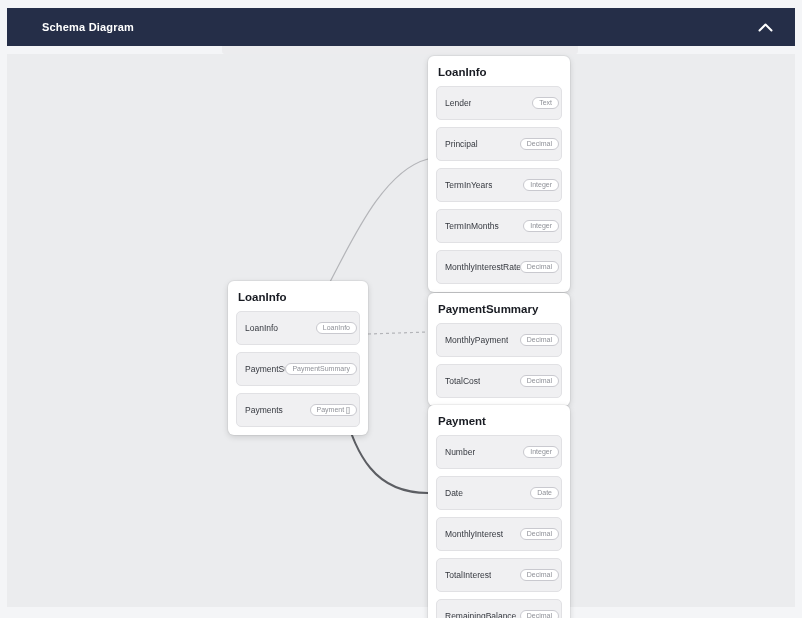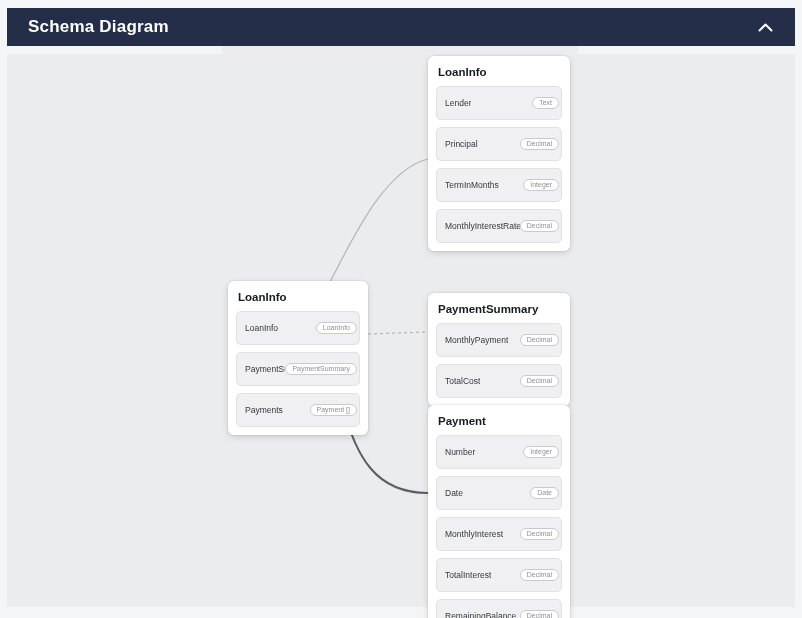--- a/index.html
+++ b/index.html
@@ -3,21 +3,21 @@
 <meta charset="utf-8">
 <style>
   html,body{margin:0;padding:0;background:#f4f5f7;}
   body{font-family:"Liberation Sans",sans-serif;-webkit-font-smoothing:antialiased;}
   .page{position:relative;width:802px;height:618px;background:#f4f5f7;overflow:hidden;}
 
   
   .hdr{position:absolute;left:7px;top:8px;width:788px;height:38px;background:#252e48;
        display:flex;align-items:center;justify-content:space-between;box-sizing:border-box;
        padding:0 22px 0 21px;}
-  .hdr-title{color:#ffffff;font-size:17px;font-weight:700;letter-spacing:.2px;}
+  .hdr-title{color:#ffffff;font-size:11px;font-weight:700;letter-spacing:.2px;margin-left:14px;}
   .hdr-chev{display:flex;align-items:center;cursor:pointer;}
 
   
   .cutoff{position:absolute;left:222px;top:46px;width:356px;height:8px;background:#ececee;
           border-radius:0 0 3px 3px;}
 
   
   .canvas{position:absolute;left:7px;top:54px;width:788px;height:553px;background:#ebecee;}
   .edges{position:absolute;left:0;top:0;width:788px;height:553px;}
   .edge-light{fill:none;stroke:#b4b5b9;stroke-width:1.2;}
@@ -62,20 +62,24 @@
 
   <div class="node" style="left: 421px; top: 2px; width: 142px;">
         <div class="node-title">LoanInfo</div>
         <div class="frow">
           <span class="flabel">Lender</span>
           <span class="fbadge">Text</span>
         </div>
         <div class="frow">
           <span class="flabel">Principal</span>
           <span class="fbadge">Decimal</span>
+        </div>
+        <div class="frow">
+          <span class="flabel">TermInYears</span>
+          <span class="fbadge">Integer</span>
         </div>
         <div class="frow">
           <span class="flabel">TermInMonths</span>
           <span class="fbadge">Integer</span>
         </div>
         <div class="frow">
           <span class="flabel">MonthlyInterestRate</span>
           <span class="fbadge">Decimal</span>
         </div>
       </div>

